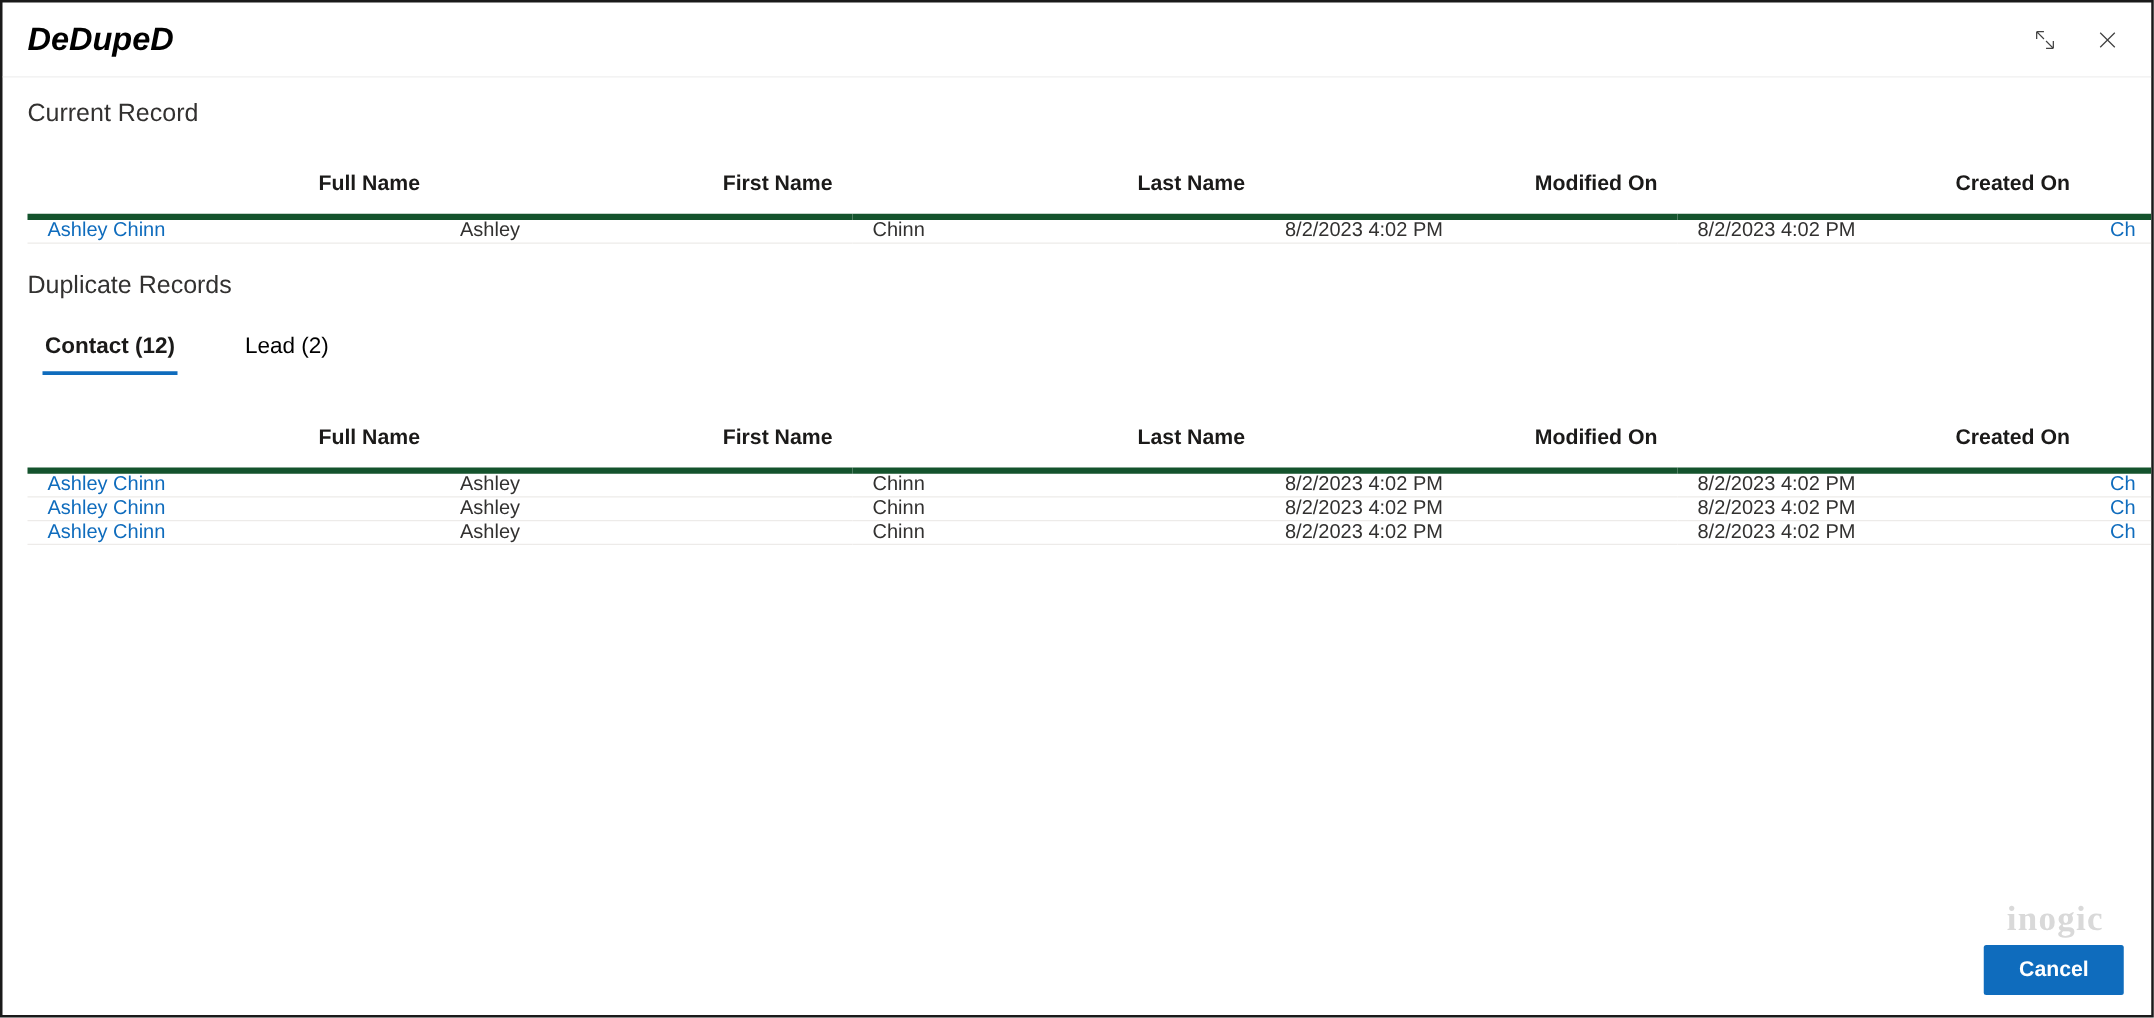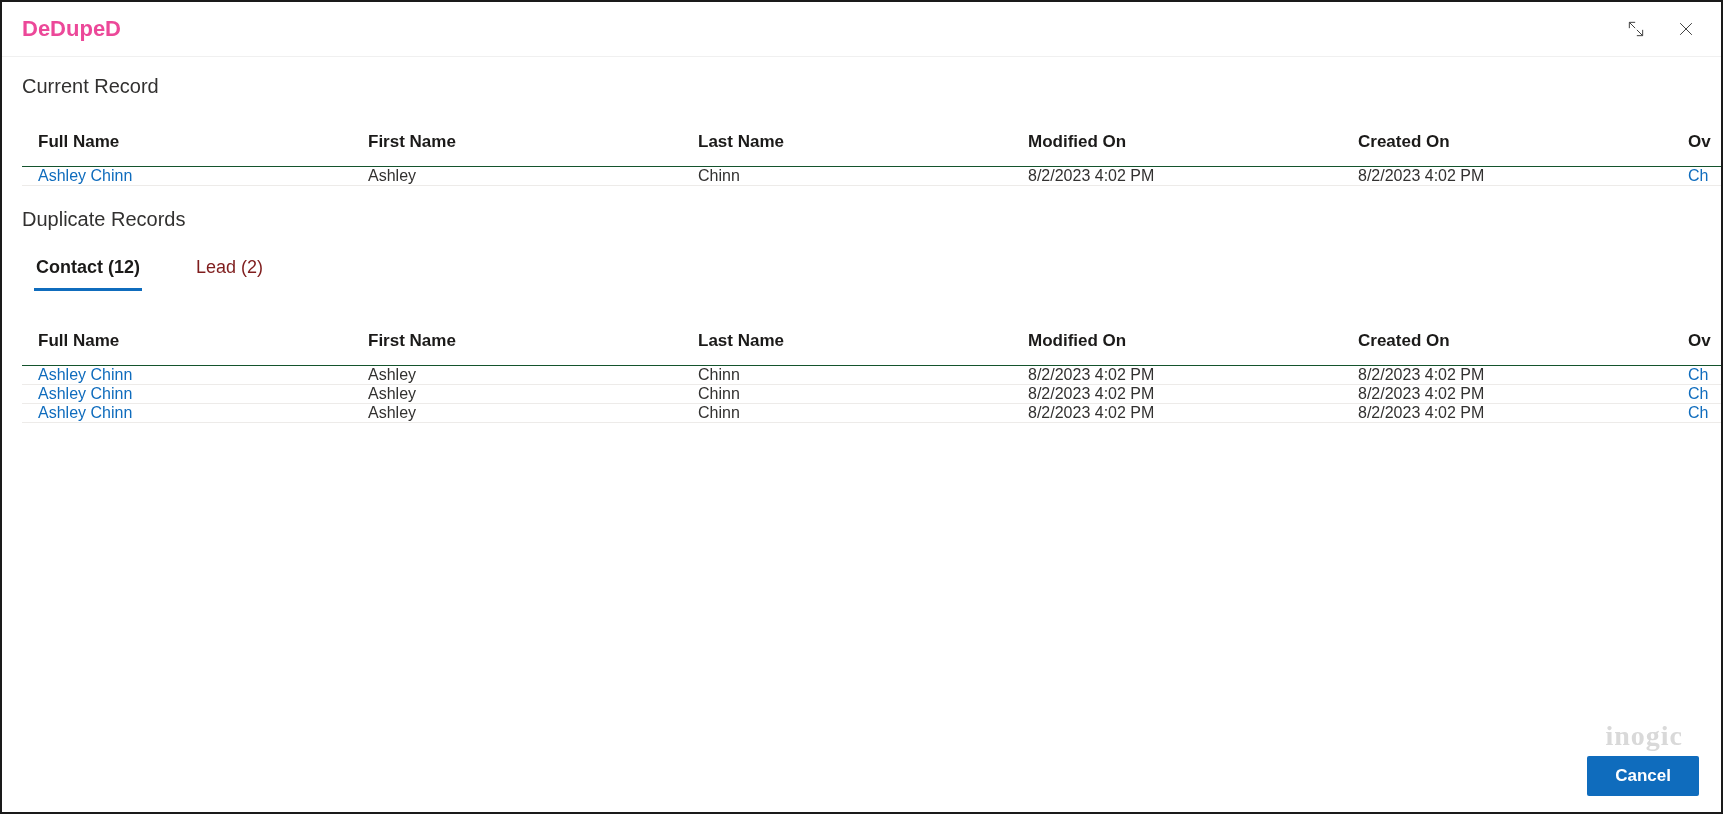--- a/index.html
+++ b/index.html
@@ -23,23 +23,24 @@
       position: relative;
     }
     .header {
       display: flex;
       align-items: center;
       justify-content: space-between;
       padding: 14px 24px 14px 20px;
       border-bottom: 1px solid #f0f0f0;
     }
     .header-title {
-      font-size: 22px;
+      font-size: 26px;
       font-weight: 700;
-      color: #ec4899;
+      color: #000000;
+      font-style: italic;
     }
     .header-icons {
       display: flex;
       gap: 28px;
       align-items: center;
     }
     .icon-btn {
       width: 22px;
       height: 22px;
       display: flex;
@@ -68,26 +69,26 @@
     }
     .table-wrap {
       width: 100%;
     }
     table {
       width: 100%;
       border-collapse: collapse;
       table-layout: fixed;
     }
     th {
-      text-align: left;
+      text-align: right;
       font-weight: 600;
       font-size: 17px;
       color: #1b1a19;
       padding: 14px 16px 14px 16px;
-      border-bottom: 1px solid #14532d;
+      border-bottom: 5px solid #14532d;
     }
     td {
       padding: 0 16px;
       font-size: 16px;
       color: #323130;
       border-bottom: 1px solid #edebe9;
     }
     .link-cell {
       color: #0f6cbd;
       cursor: pointer;
@@ -99,21 +100,21 @@
     .col-created  { width: 330px; }
     .col-owner    { width: 120px; }
     .section-gap { height: 22px; }
     .tabs {
       display: flex;
       gap: 52px;
       margin: 8px 0 26px 12px;
     }
     .tab {
       font-size: 18px;
-      color: #7f1d1d;
+      color: #000000;
       padding: 6px 2px 10px 2px;
       cursor: pointer;
       border-bottom: 3px solid transparent;
     }
     .tab.active {
       color: #1b1a19;
       font-weight: 600;
       border-bottom-color: #0f6cbd;
     }
     .footer {

